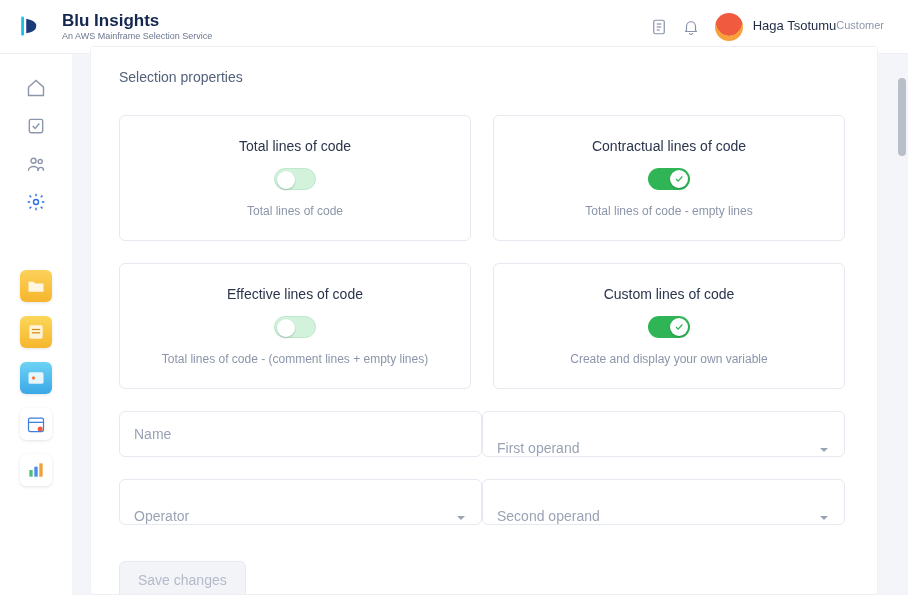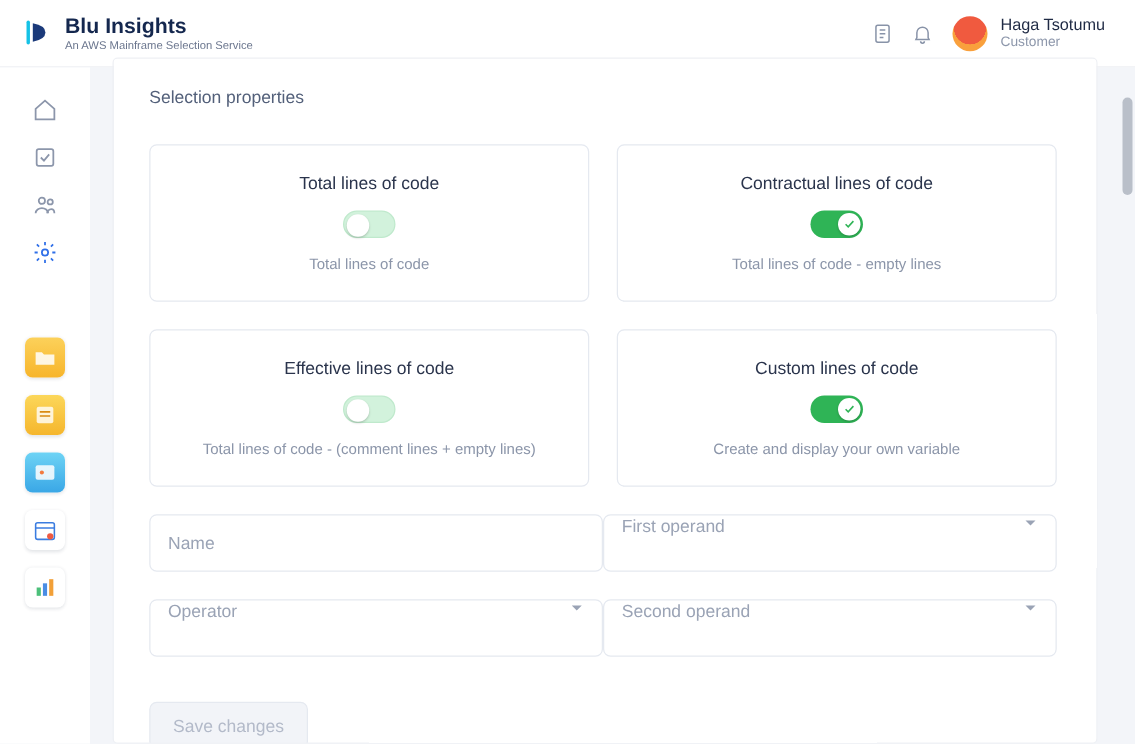--- a/index.html
+++ b/index.html
@@ -13,30 +13,30 @@
     --accent-green-light:#d2f2dc;
     --badge:#f5b945;
   }
   *{box-sizing:border-box;font-family:"Segoe UI",Arial,sans-serif;}
   body{margin:0;width:908px;height:595px;background:var(--page-bg);overflow:hidden;position:relative;}
   
   .topbar{
     height:54px;background:#fff;border-bottom:1px solid #eef0f4;
     display:flex;align-items:center;padding:0 24px 0 18px;
   }
-  .brand{display:flex;align-items:center;gap:12px;}
+  .brand{display:flex;align-items:center;gap:22px;}
   .brand-logo{width:22px;height:24px;position:relative;}
   .brand-text{display:flex;flex-direction:column;line-height:1;}
   .brand-name{font-size:17px;font-weight:700;color:#14274e;}
   .brand-tag{font-size:9px;color:#6b768e;margin-top:3px;}
   .top-spacer{flex:1;}
   .top-icon{width:32px;height:32px;display:flex;align-items:center;justify-content:center;color:#8893a8;cursor:pointer;}
   .top-icon svg{width:18px;height:18px;stroke:currentColor;fill:none;stroke-width:1.6;}
   .avatar{width:28px;height:28px;border-radius:50%;background:radial-gradient(circle at 50% 35%,#f05a3f 0 55%,#f9a03c 56% 100%);margin:0 10px 0 8px;}
-  .user-block{display:flex;flex-direction:column;line-height:1.15;}
+  .user-block{display:flex;flex-direction:row;line-height:1.15;}
   .user-name{font-size:13px;color:#1f2a44;font-weight:500;}
   .user-role{font-size:11px;color:#8d97ab;}
 
   
   .nav-prim{
     position:absolute;left:0;top:54px;bottom:0;width:72px;background:#fff;
     display:flex;flex-direction:column;align-items:center;padding-top:22px;gap:14px;
   }
   .nav-icon{width:24px;height:24px;display:flex;align-items:center;justify-content:center;color:#8c96ab;cursor:pointer;}
   .nav-icon svg{width:20px;height:20px;stroke:currentColor;fill:none;stroke-width:1.7;}
@@ -74,21 +74,21 @@
   .toggle.on .knob svg{width:10px;height:10px;stroke:var(--accent-green);stroke-width:3;fill:none;}
 
   
   .form-grid{display:grid;grid-template-columns:1fr 1fr;margin-top:22px;}
   .field{position:relative;}
   .input,.select{
     width:100%;height:46px;border:1px solid var(--border);border-radius:6px;
     background:#fff;padding:0 14px;font-size:14px;color:#2a344c;
   }
   .input::placeholder{color:#9aa3b5;}
-  .select{display:flex;align-items:flex-start;justify-content:space-between;color:#9aa3b5;cursor:pointer;}
+  .select{display:flex;align-items:flex-end;justify-content:space-between;color:#9aa3b5;cursor:pointer;}
   .select svg{width:12px;height:12px;fill:#9aa3b5;}
 
   .save-row{margin-top:36px;}
   .save-btn{height:38px;padding:0 18px;border-radius:6px;border:1px solid var(--border);
     background:#f2f4f8;color:#b3bac9;font-size:14px;cursor:not-allowed;}
   
   
   .scroll-thumb{position:absolute;right:2px;top:78px;width:8px;height:78px;background:#b9bfc9;border-radius:4px;}
 </style>
 </head>

